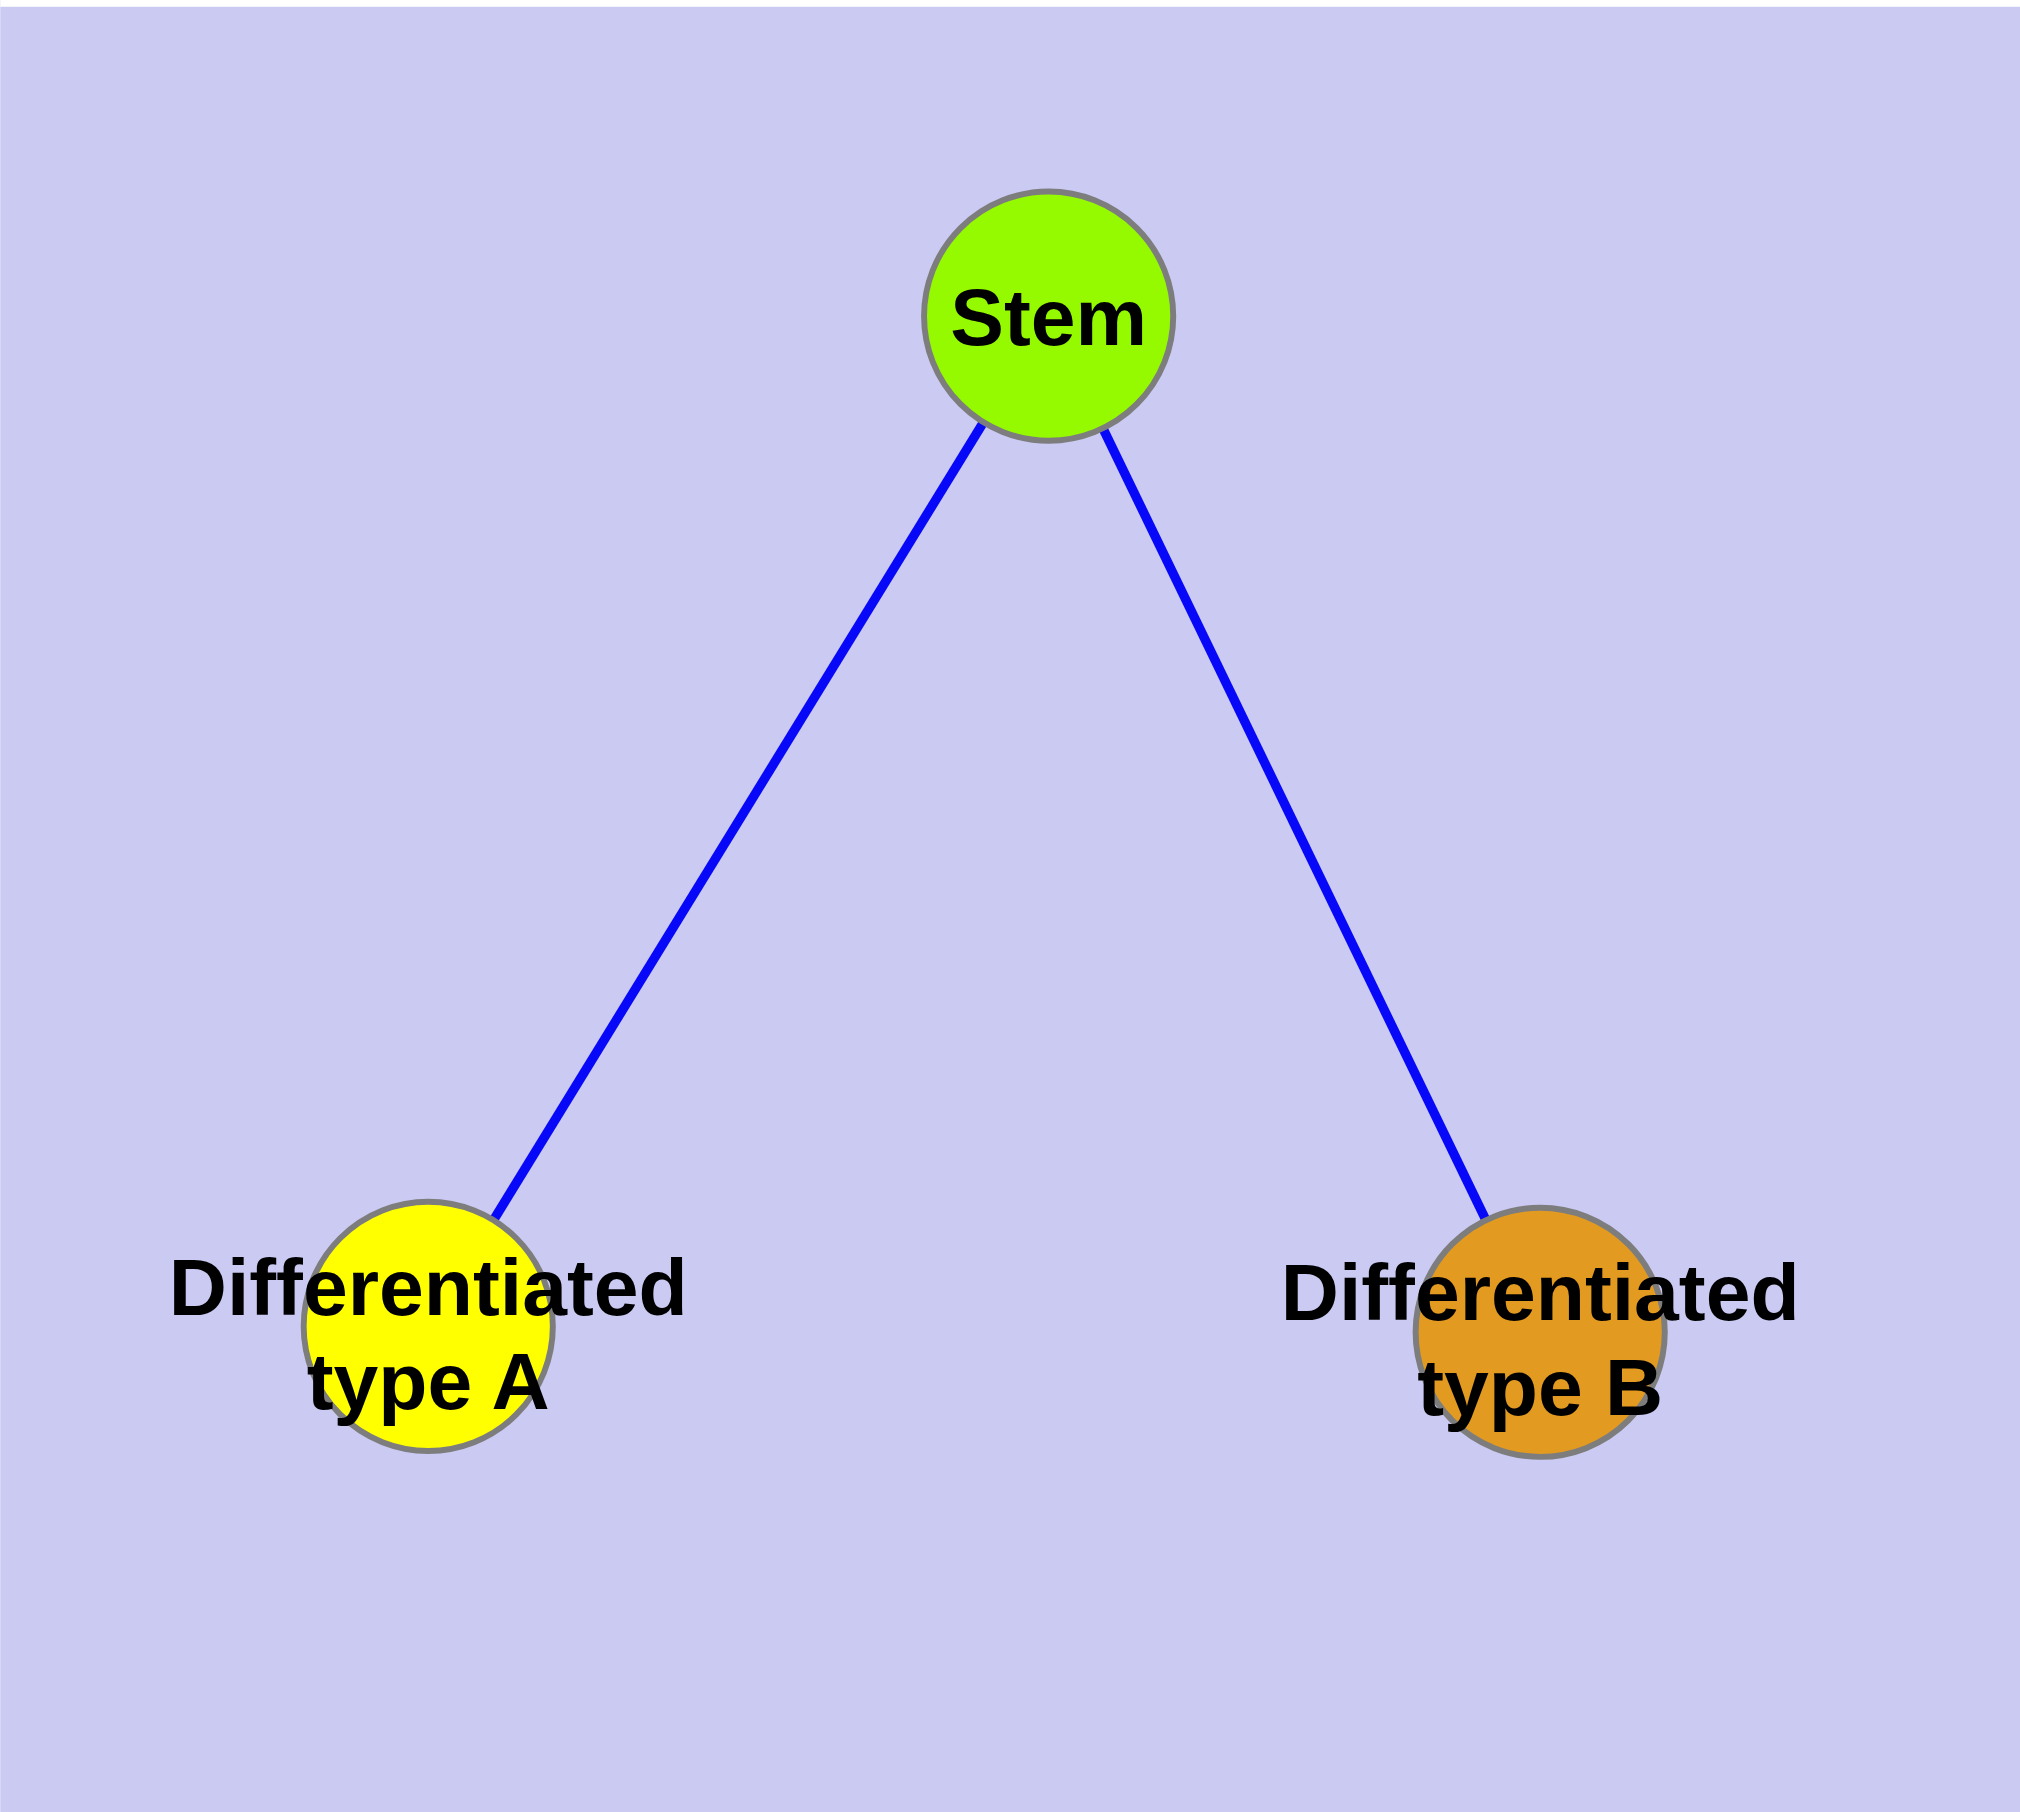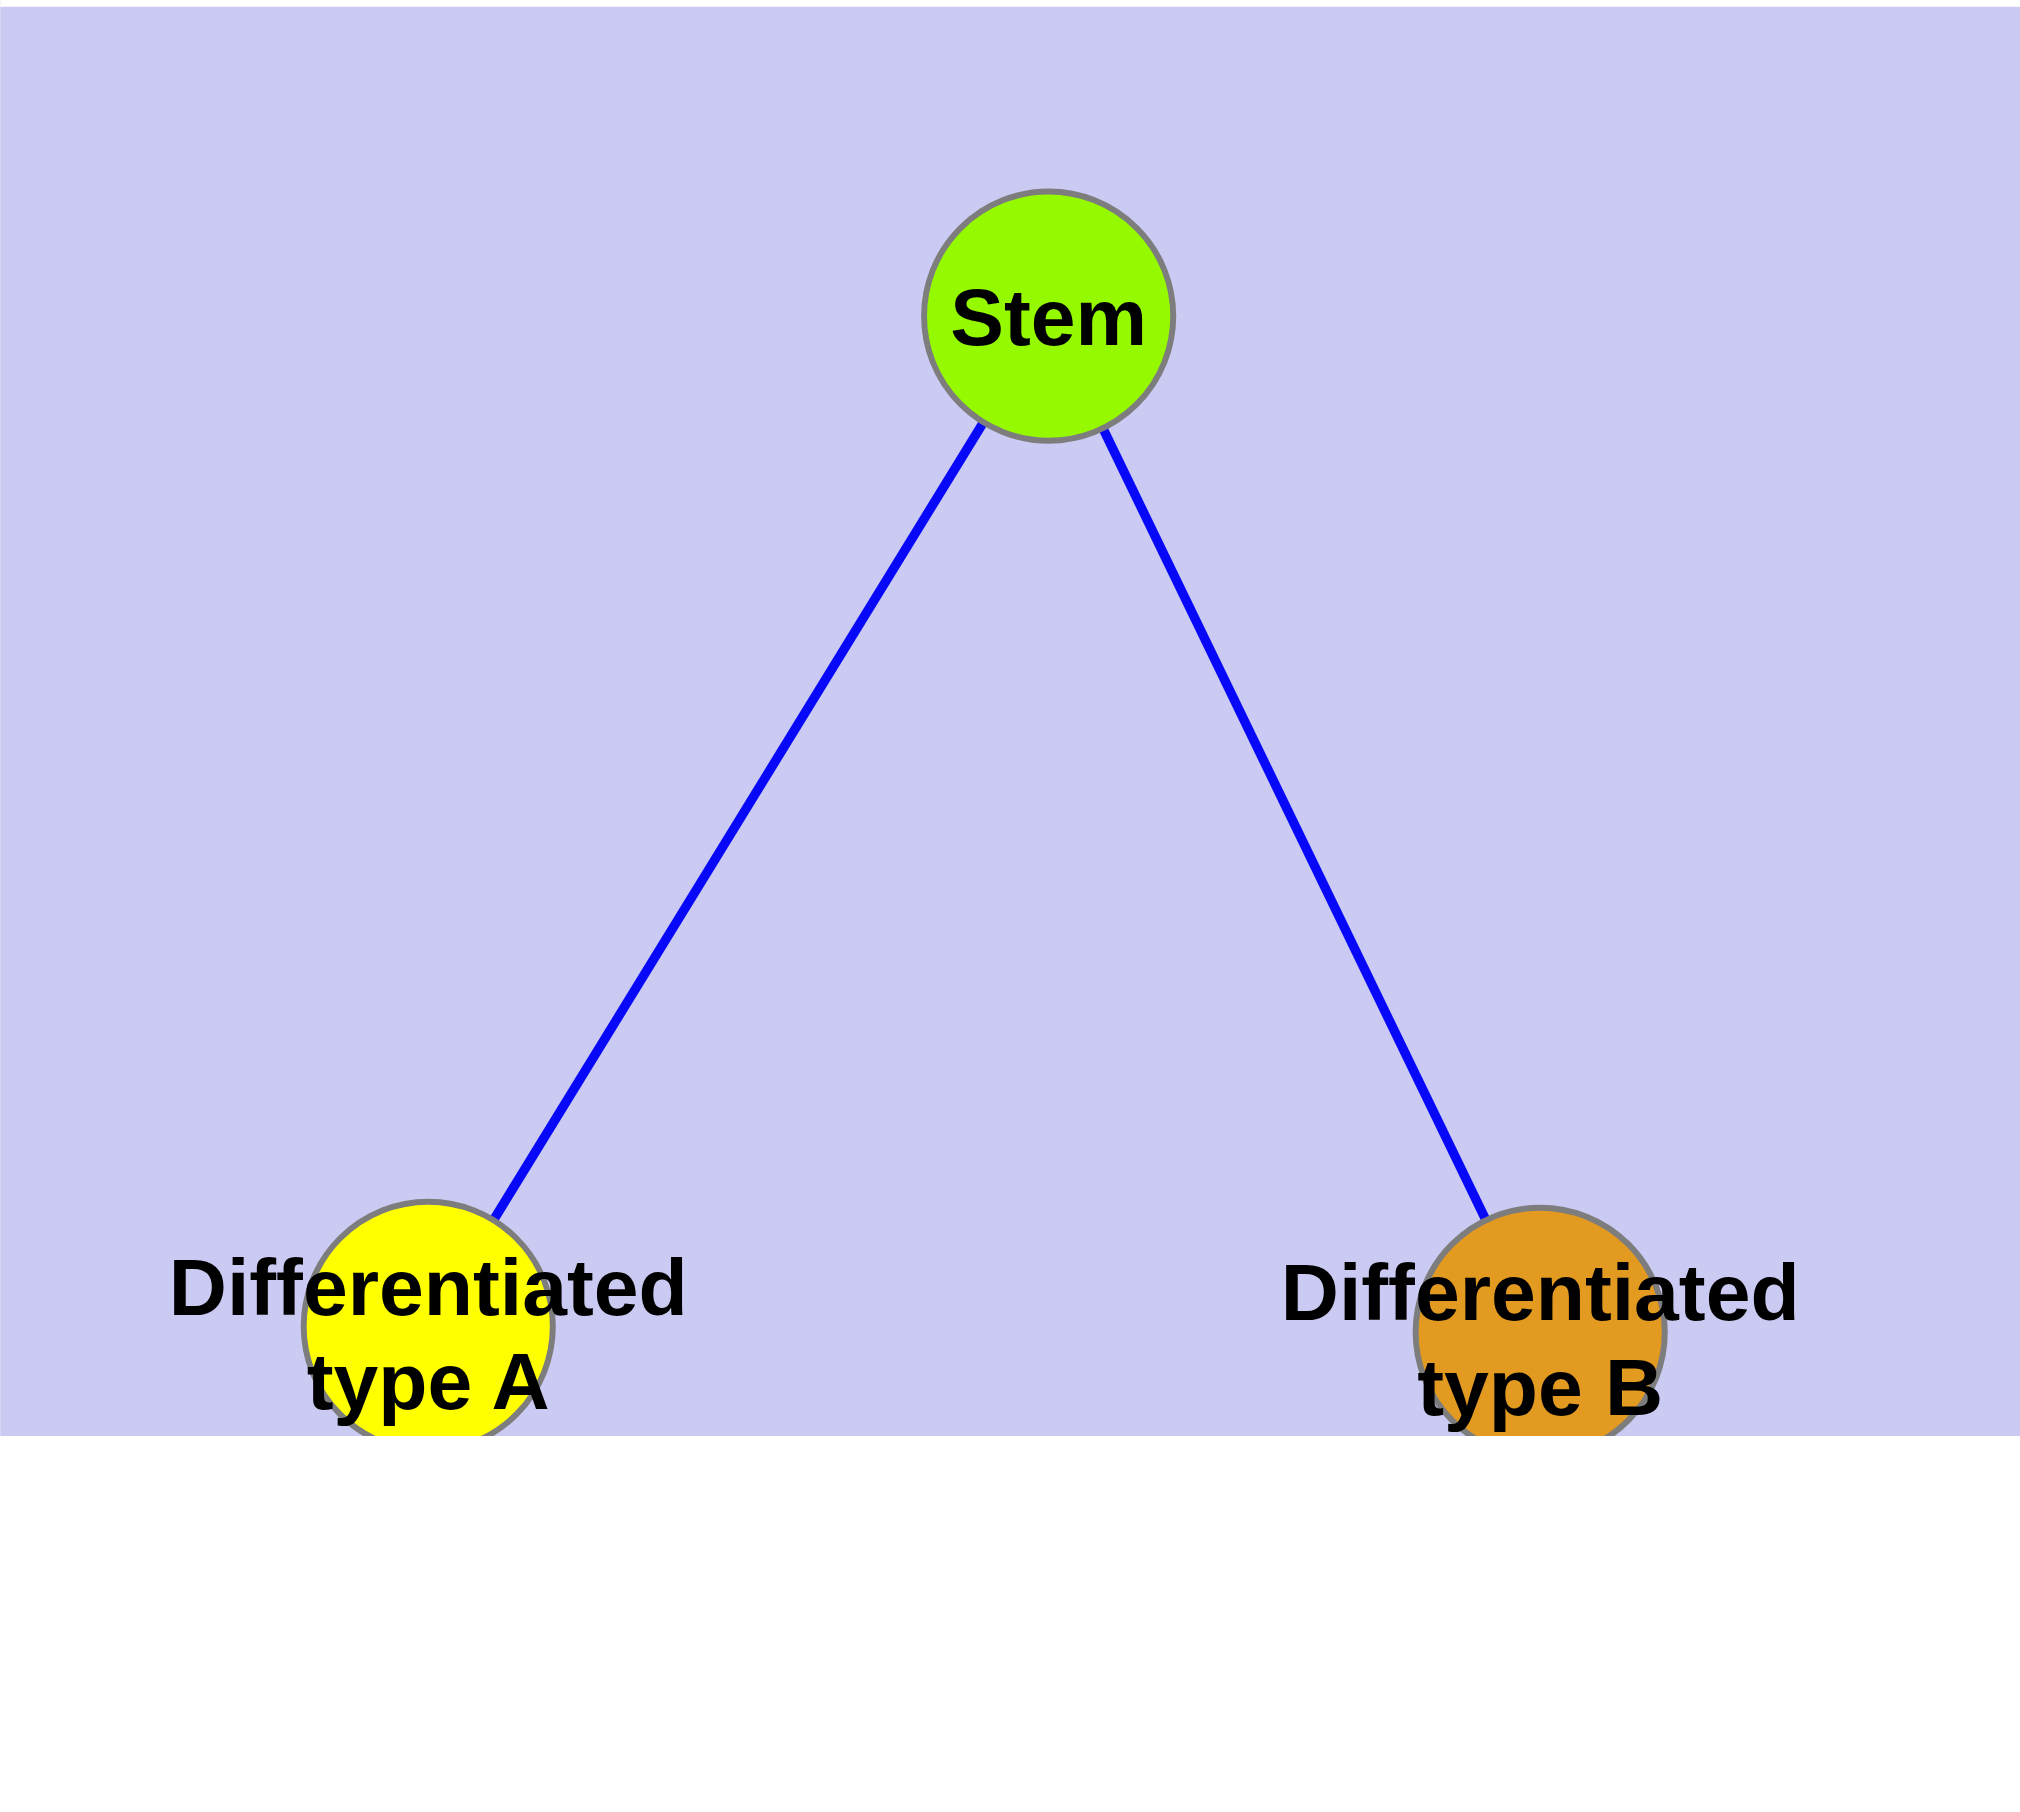--- a/index.html
+++ b/index.html
@@ -2,21 +2,21 @@
 <html style="font-size:13.6px"><head>
 <meta charset="utf-8">
 <style>
   html, body {
     margin: 0;
     padding: 0;
     background: #ffffff;
   }
   .stage {
     width: 2021px;
-    height: 1436px;
+    height: 1812px;
     position: relative;
     overflow: hidden;
     background: #ffffff;
   }
   svg.graph {
     display: block;
     width: 2021px;
     height: 1812px;
   }
   .edge {

